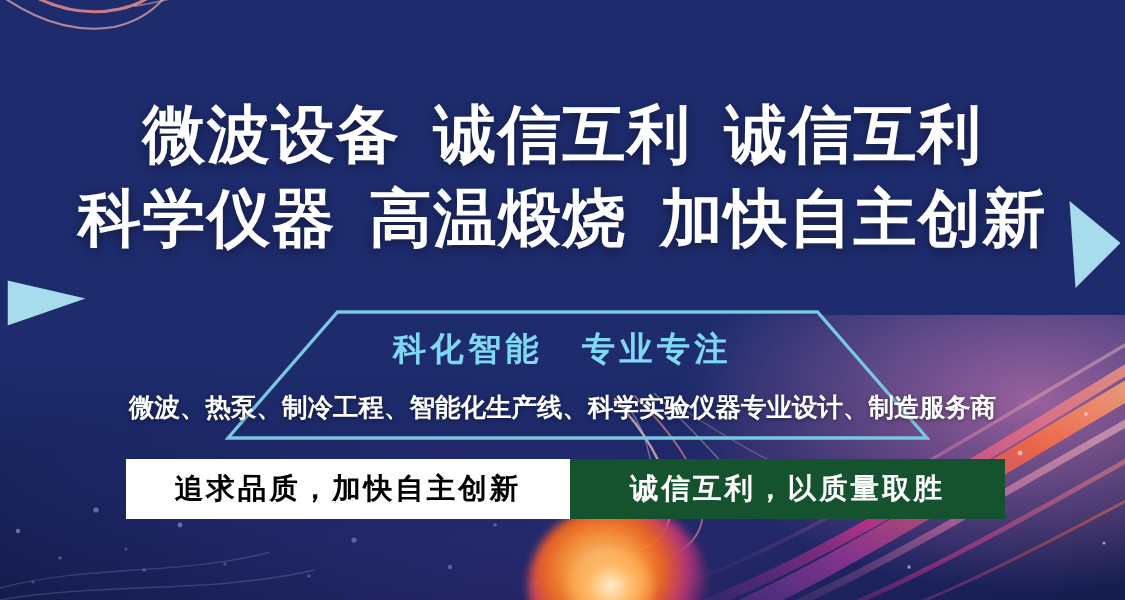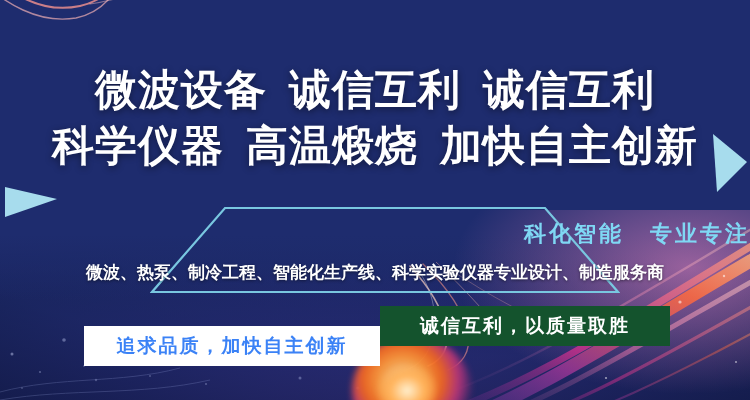--- a/index.html
+++ b/index.html
@@ -128,21 +128,21 @@
     position: absolute;
     left: 150px; top: 206px;
     width: 470px; height: 88px;
     z-index: 5;
   }
   .trap-wrap svg { display: block; width: 100%; height: 100%; }
 
   .slogan-cyan {
     position: absolute;
     left: 0; right: 0; top: 218px;
-    text-align: right;
+    text-align: center;
     z-index: 7;
     color: #7fd8f4;
     font-size: 22px;
     font-weight: bold;
     letter-spacing: 3px;
     line-height: 32px;
     white-space: nowrap;
   }
   .slogan-cyan .sep { display: inline-block; width: 26px; }
 
@@ -175,22 +175,21 @@
     justify-content: center;
     font-size: 19px;
     font-weight: bold;
     letter-spacing: 2px;
     white-space: nowrap;
     box-sizing: border-box;
   }
   .btn-left {
     width: 296px;
     background: #ffffff;
-    color: #3b82f6;
-    margin-top: 20px;
+    color: #000000;
   }
   .btn-right {
     width: 290px;
     background: #14532d;
     color: #ffffff;
   }
 </style>
 </head>
 <body>
 

